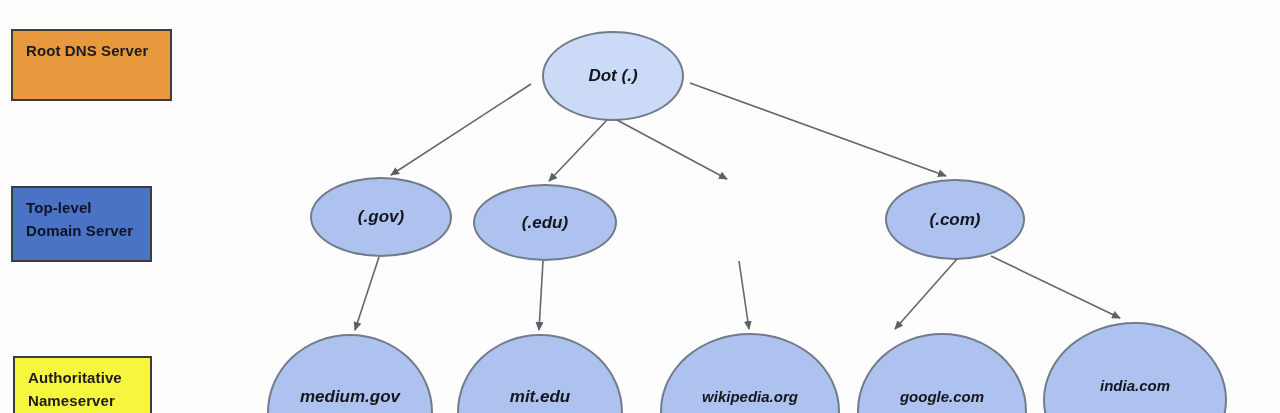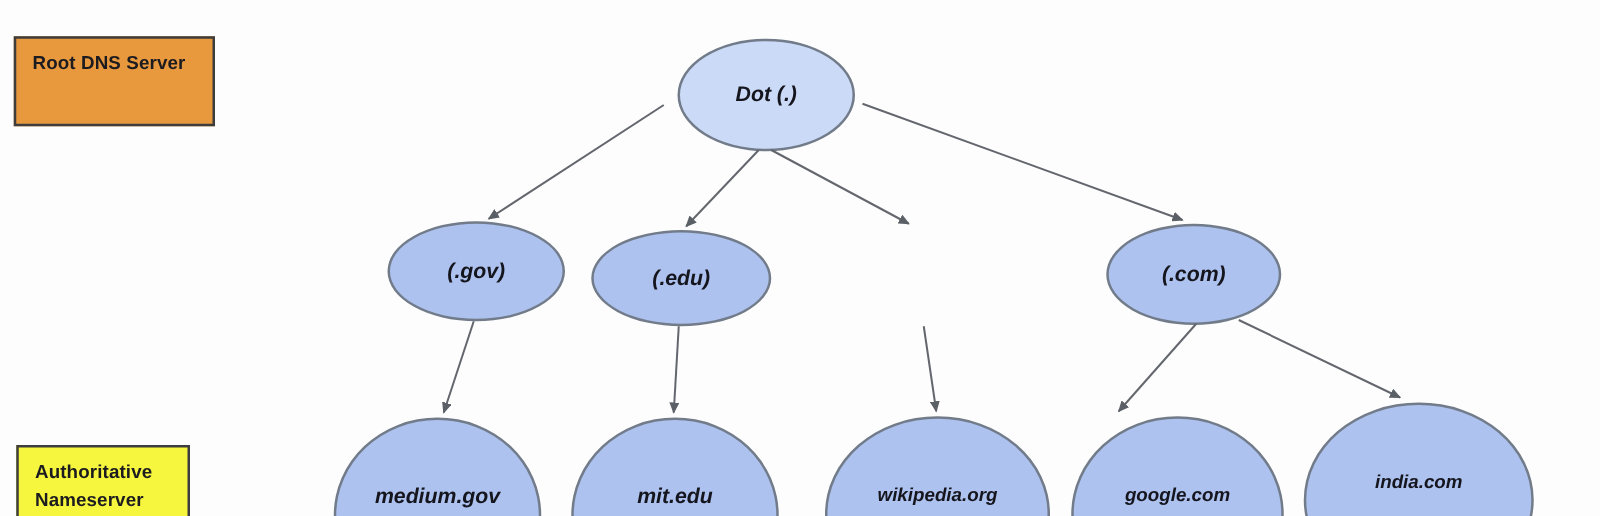--- a/index.html
+++ b/index.html
@@ -48,20 +48,23 @@
   .edge { stroke:#63676d; stroke-width:1.6; fill:none; }
 </style>
 </head>
 <body>
 
 <div class="canvas">
 
   <div class="legend-box lg-root">
     <span>Root DNS Server</span>
   </div>
+  <div class="legend-box lg-tld">
+    <span>Top-level Domain Server</span>
+  </div>
   <div class="legend-box lg-auth">
     <span>Authoritative Nameserver</span>
   </div>
 
   <div class="node n-dot">
     <span>Dot (.)</span>
   </div>
   <div class="node n-gov">
     <span>(.gov)</span>
   </div>

